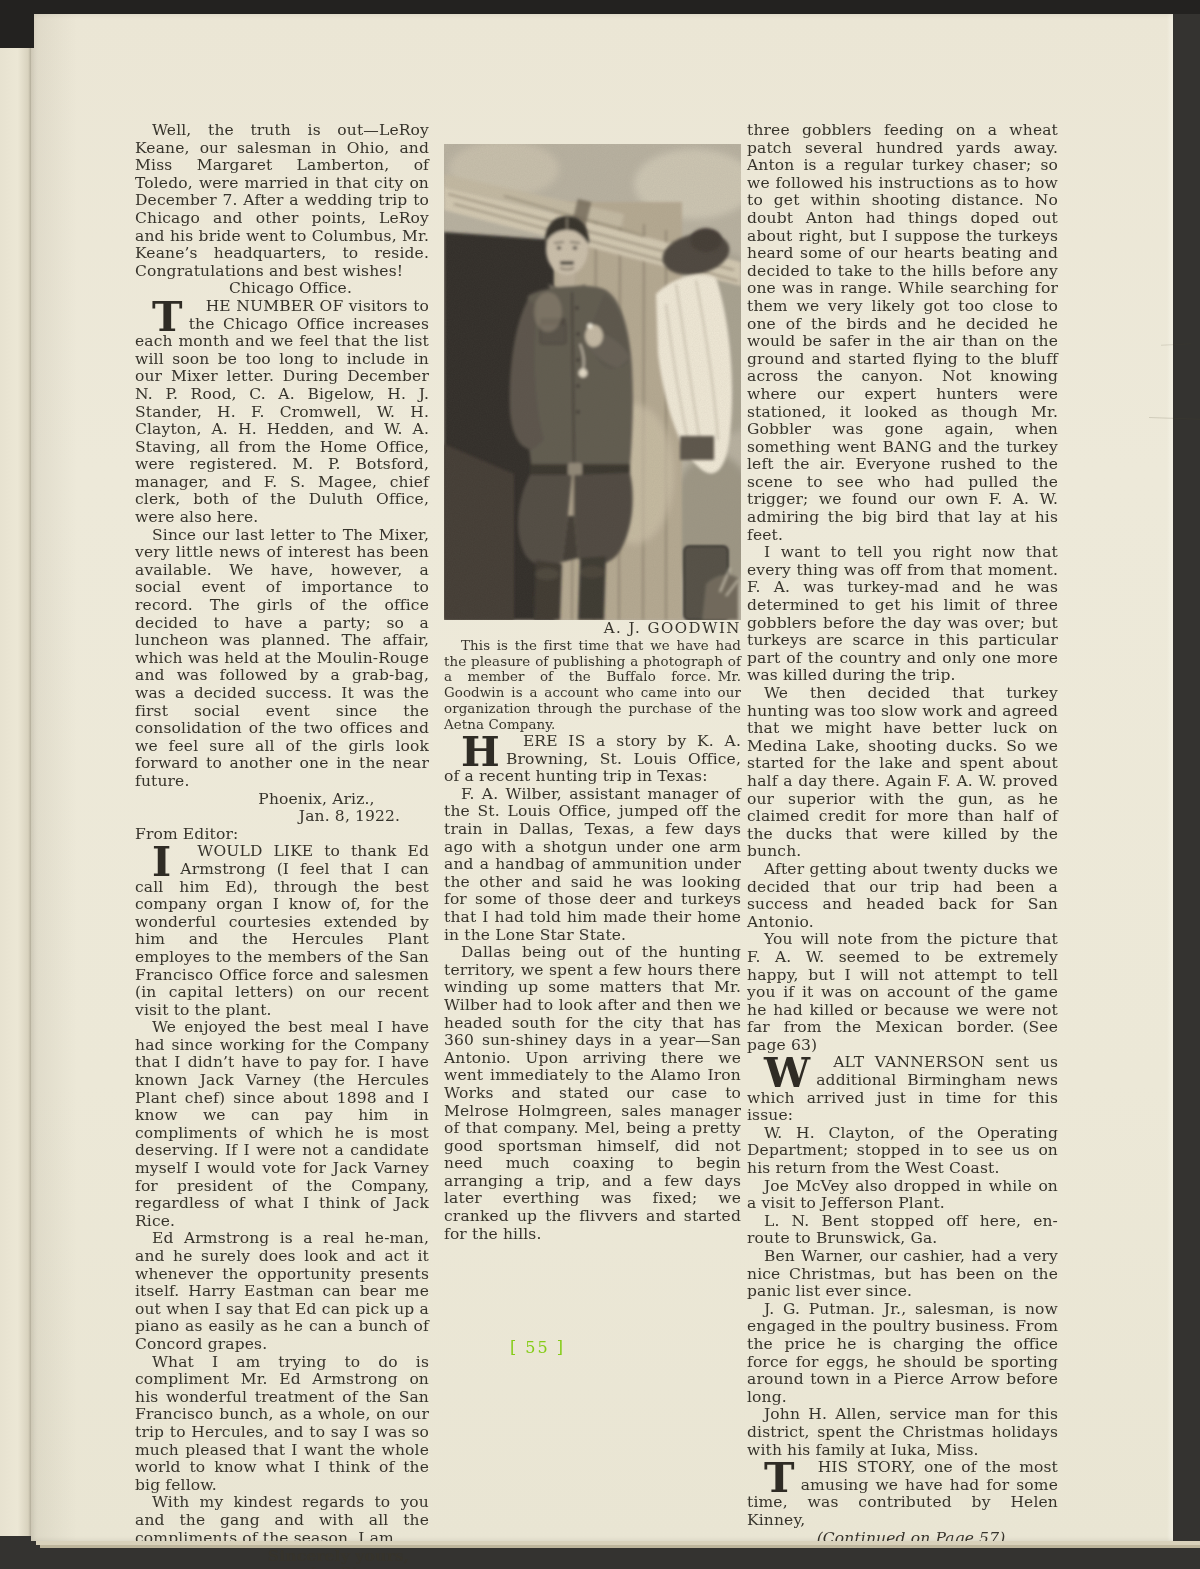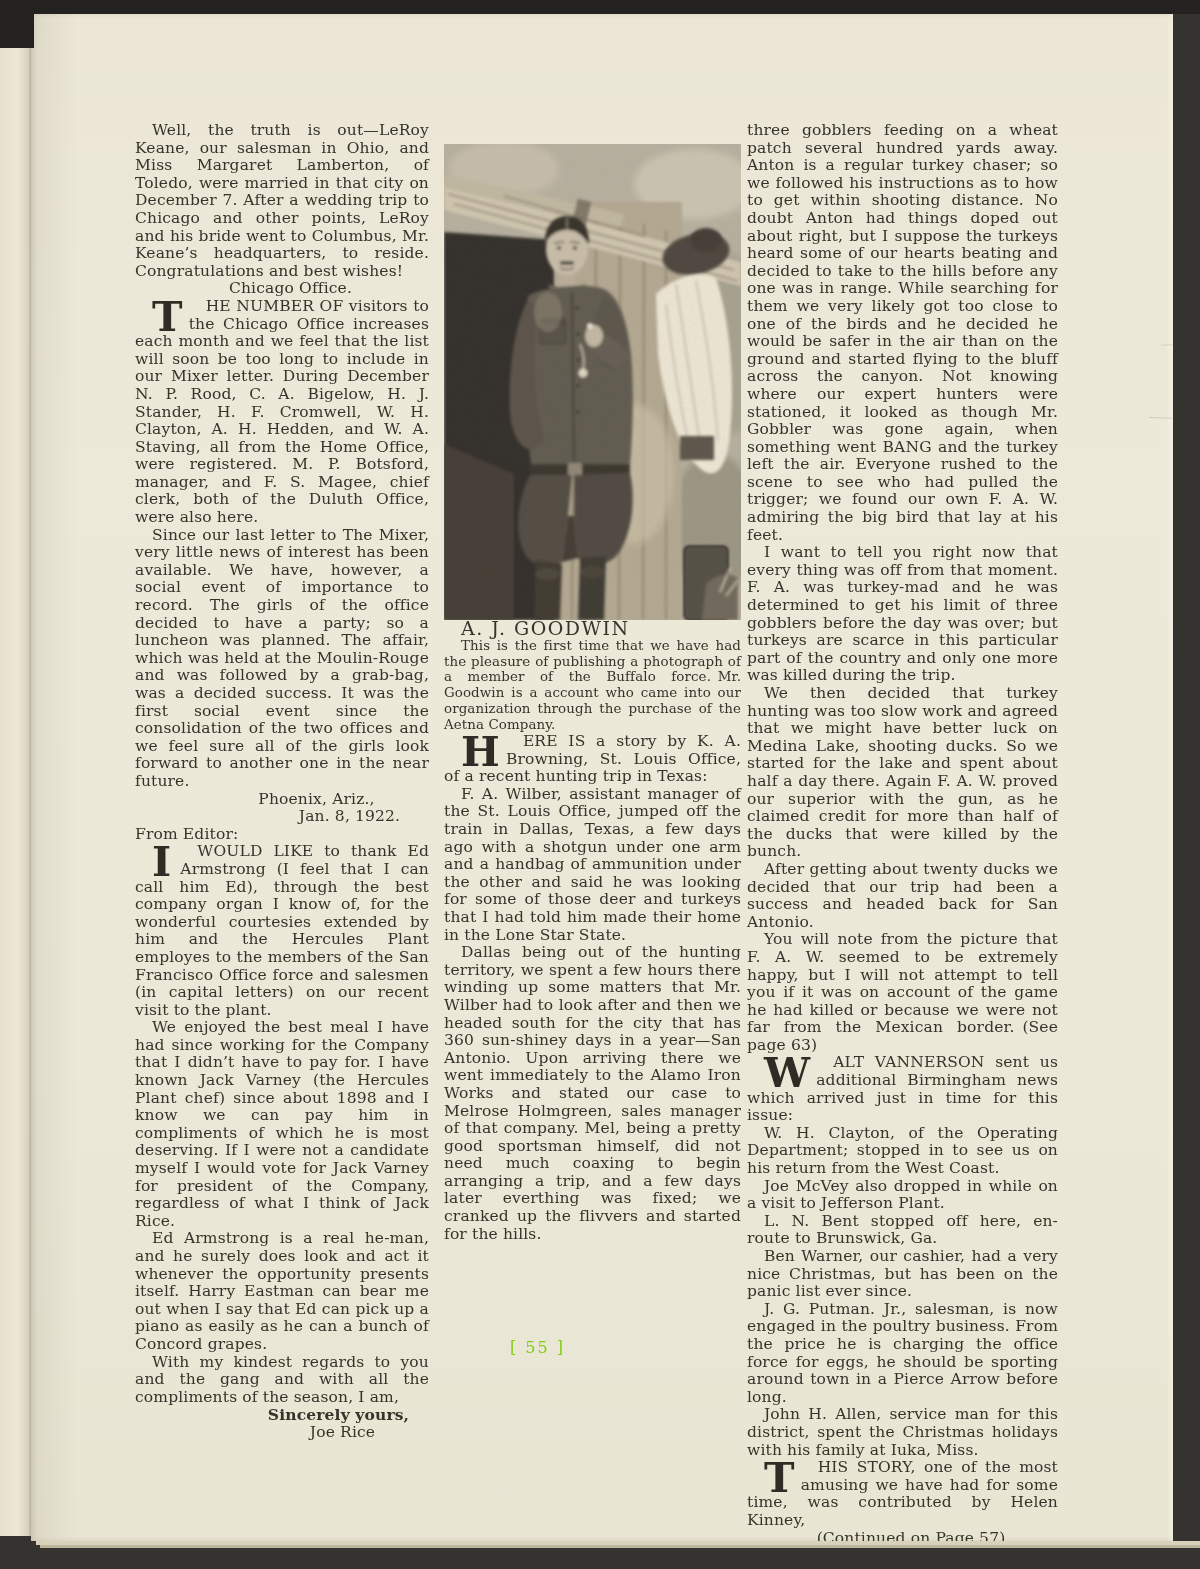--- a/index.html
+++ b/index.html
@@ -50,27 +50,27 @@
   .sig-line{text-indent:0;text-align:center;padding-left:104px;}
   .sec-gap{margin-top:13px;}
 
   .photo-wrap{
     margin:22px 0 0 0;width:297px;height:476px;position:relative;
     filter:sepia(0.12) contrast(0.93) brightness(1.02);
     box-shadow:inset 0 0 14px rgba(40,34,24,0.35);
   }
   .photo-wrap svg{display:block;}
   .caption-title{
-    text-align:left;text-indent:0;font-size:19px;letter-spacing:1.5px;margin-top:13px;
+    text-align:right;text-indent:0;font-size:15px;letter-spacing:1.5px;margin-top:13px;
   }
   .caption-text{
     font-size:13.4px;line-height:15.9px;text-indent:0;margin-top:5px;
     text-align:justify;letter-spacing:0.1px;
   }
-  .continued{text-align:center;text-indent:0;margin-top:2px;}
+  .continued{text-align:center;text-indent:0;font-style:italic;margin-top:2px;}
   .page-number{
     position:absolute;left:510px;top:1338px;width:160px;text-align:left;
     color:#84cc16;font-size:16px;letter-spacing:2px;
   }
 </style>
 </head>
 <body>
 
 <div class="scan-top"></div>
 <div class="under-page"></div>
@@ -85,20 +85,21 @@
   <p>Well, the truth is out—LeRoy Keane, our salesman in Ohio, and Miss Margaret Lamberton, of Toledo, were married in that city on December 7. After a wedding trip to Chicago and other points, LeRoy and his bride went to Columbus, Mr. Keane’s headquarters, to reside. Congratulations and best wishes!</p>
   <p class="heading">Chicago Office.</p>
   <p class="dropcap-para"><span class="dropcap">T</span><span>HE NUMBER OF visitors to the Chicago Office increases each month and we feel that the list will soon be too long to include in our Mixer letter. During December N. P. Rood, C. A. Bigelow, H. J. Stander, H. F. Cromwell, W. H. Clayton, A. H. Hedden, and W. A. Staving, all from the Home Office, were registered. M. P. Botsford, manager, and F. S. Magee, chief clerk, both of the Duluth Office, were also here.</span></p>
   <p>Since our last letter to The Mixer, very little news of interest has been available. We have, however, a social event of importance to record. The girls of the office decided to have a party; so a luncheon was planned. The affair, which was held at the Moulin-Rouge and was followed by a grab-bag, was a decided success. It was the first social event since the consolidation of the two offices and we feel sure all of the girls look forward to another one in the near future.</p>
   <p class="dateline sec-gap">Phoenix, Ariz.,</p>
   <p class="dateline-2">Jan. 8, 1922.</p>
   <p class="flush">From Editor:</p>
   <p class="dropcap-para"><span class="dropcap dropcap-narrow">I</span><span>WOULD LIKE to thank Ed Armstrong (I feel that I can call him Ed), through the best company organ I know of, for the wonderful courtesies extended by him and the Hercules Plant employes to the members of the San Francisco Office force and salesmen (in capital letters) on our recent visit to the plant.</span></p>
   <p>We enjoyed the best meal I have had since working for the Company that I didn’t have to pay for. I have known Jack Varney (the Hercules Plant chef) since about 1898 and I know we can pay him in compliments of which he is most deserving. If I were not a candidate myself I would vote for Jack Varney for president of the Company, regardless of what I think of Jack Rice.</p>
   <p>Ed Armstrong is a real he-man, and he surely does look and act it whenever the opportunity presents itself. Harry Eastman can bear me out when I say that Ed can pick up a piano as easily as he can a bunch of Concord grapes.</p>
+  <p>What I am trying to do is compliment Mr. Ed Armstrong on his wonderful treatment of the San Francisco bunch, as a whole, on our trip to Hercules, and to say I was so much pleased that I want the whole world to know what I think of the big fellow.</p>
   <p>With my kindest regards to you and the gang and with all the compliments of the season, I am,</p>
   <p class="closing-line">Sincerely yours,</p>
   <p class="sig-line">Joe Rice</p>
 </div>
 
 <div class="col" id="col-mid">
 
   <div class="photo-wrap">
     <svg width="297" height="476" viewBox="0 0 297 476" xmlns="http://www.w3.org/2000/svg">
       <defs>

